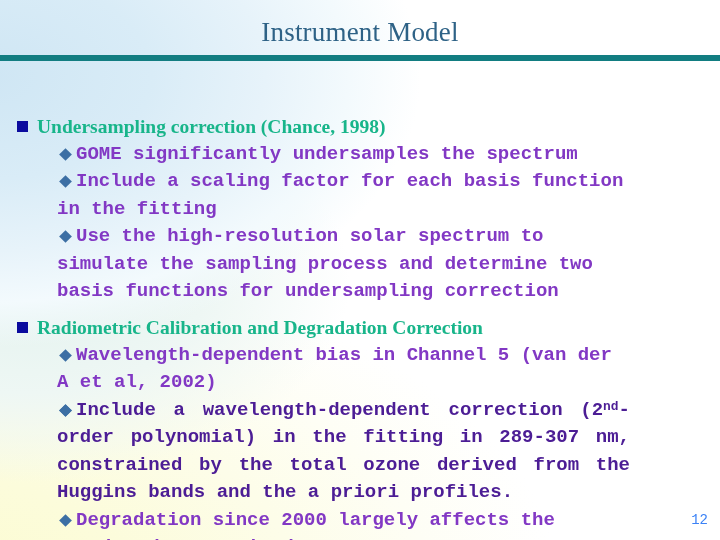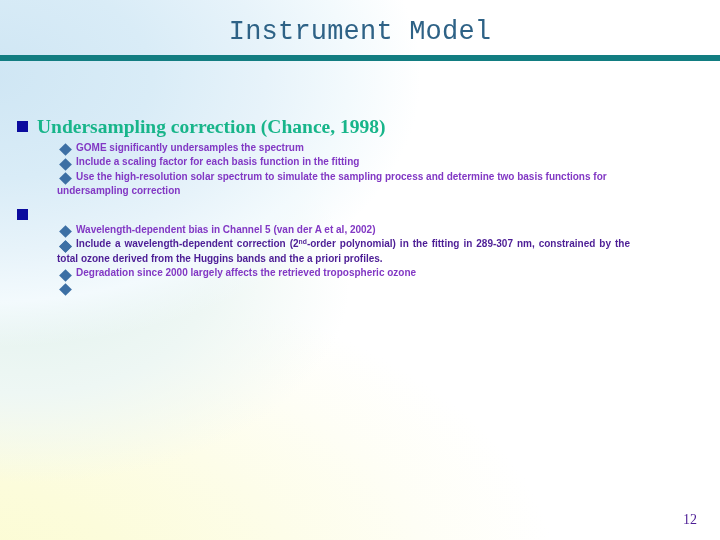--- a/index.html
+++ b/index.html
@@ -60,21 +60,21 @@
 
   
   #title-area {
     position: absolute;
     left: 0;
     top: 19px;
     width: 720px;
     text-align: center;
   }
   #page-title {
-    font-family: Liberation Mono, monospace;
+    font-family: Liberation Serif, serif;
     font-size: 27px;
     font-weight: 400;
     color: #2e6286;
     letter-spacing: 0.2px;
     line-height: 1;
   }
   #title-rule {
     position: absolute;
     left: 0;
     top: 55px;
@@ -122,22 +122,22 @@
     color: #18b58a;
     line-height: 1.16;
     white-space: nowrap;
   }
 
   
   .lvl2 {
     position: relative;
     padding-left: 57px;
     padding-right: 22px;
-    font-family: Liberation Sans, sans-serif;
-    font-size: 10px;
+    font-family: Liberation Mono, monospace;
+    font-size: 19px;
     font-weight: bold;
     line-height: 1.45;
     color: #8238c4;
   }
   .lvl2 .dia {
     position: absolute;
     left: 61px;
     top: 0.48em;
     width: 9px;
     height: 9px;
@@ -157,25 +157,25 @@
 
   .lvl2 sup {
     font-size: 0.68em;
     vertical-align: 0.42em;
     line-height: 0;
   }
 
   
   #page-number {
     position: absolute;
-    right: 23px;
+    right: 12px;
     bottom: 12px;
-    font-family: Liberation Serif, serif;
+    font-family: Liberation Mono, monospace;
     font-size: 14px;
-    color: #4c1d95;
+    color: #3b82f6;
   }
 </style>
 </head>
 <body>
 
 <div id="slide">
 
   <div class="bg-layer bg-yellow"></div>
   <div class="bg-layer bg-green"></div>
   <div class="bg-layer bg-blue"></div>
@@ -200,20 +200,21 @@
           <span class="body">Include a scaling factor for each basis function in the fitting</span>
         </div>
         <div class="lvl2 purple">
           <span class="dia"></span>
           <span class="body">Use the high-resolution solar spectrum to simulate the sampling process and determine two basis functions for undersampling correction</span>
         </div>
       </div>
       <div class="section">
         <div class="lvl1">
           <span class="sq-bullet"></span>
+          <span class="lvl1-text">Radiometric Calibration and Degradation Correction</span>
         </div>
         <div class="lvl2 purple">
           <span class="dia"></span>
           <span class="body">Wavelength-dependent bias in Channel 5 (van der A et al, 2002)</span>
         </div>
         <div class="lvl2 purple">
           <span class="dia"></span>
         </div>
         <div class="lvl2 red justify">
           <span class="dia"></span>

